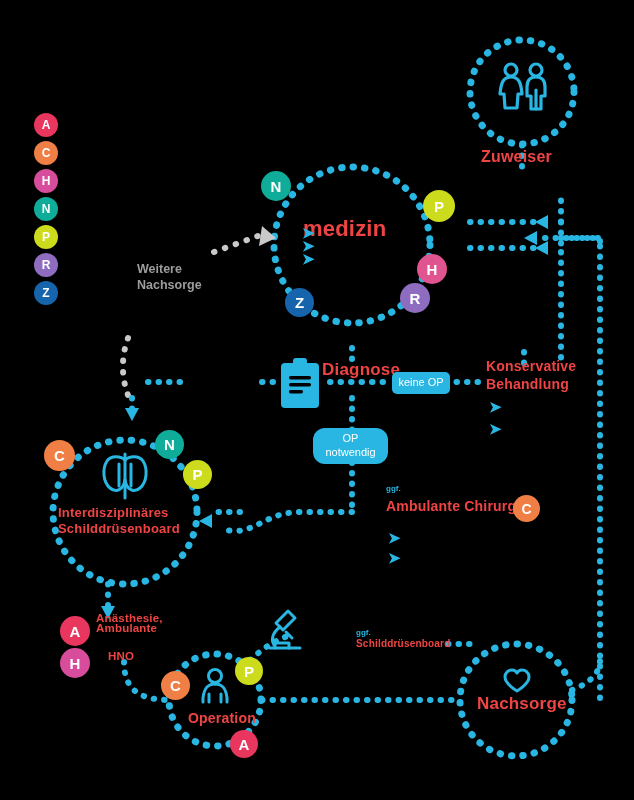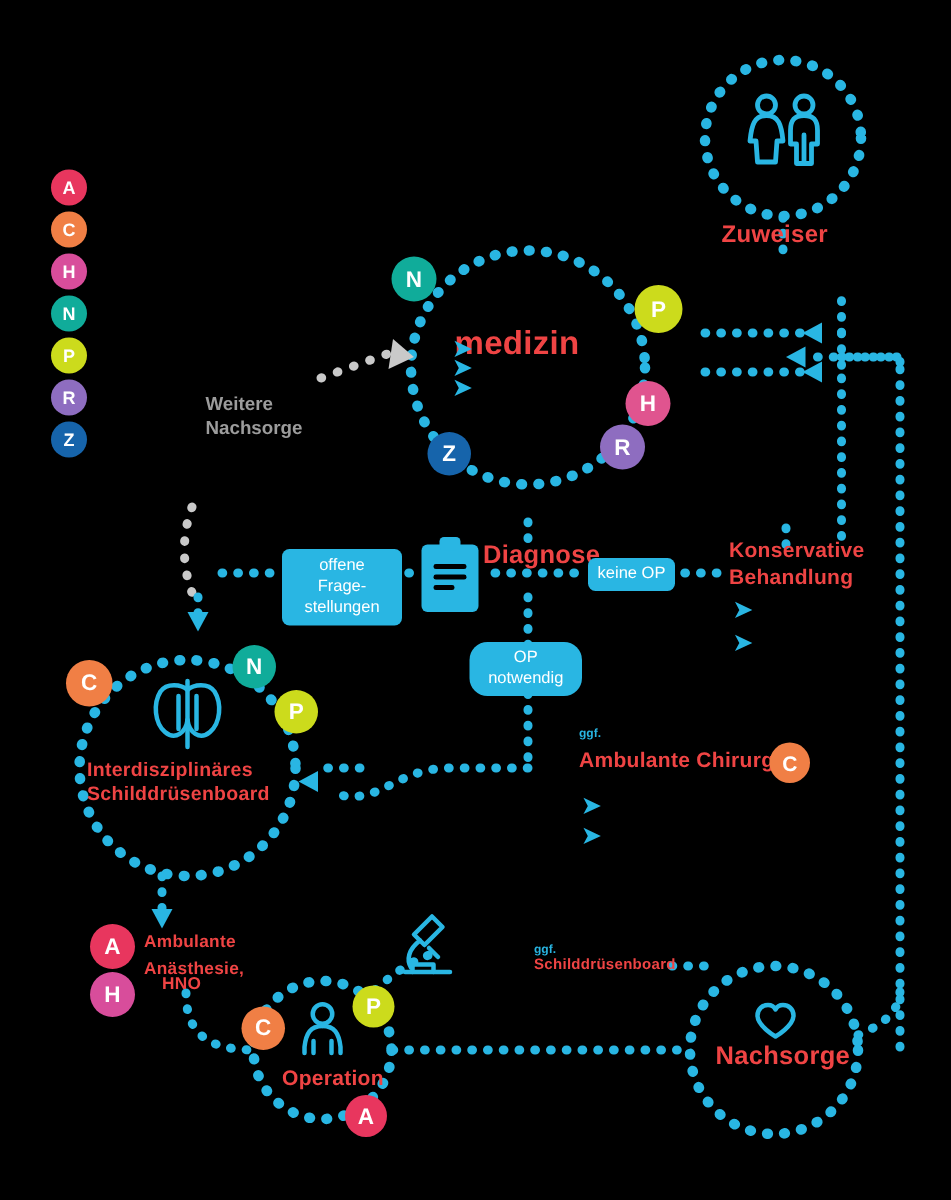--- a/index.html
+++ b/index.html
@@ -138,24 +138,20 @@
 
   <div class="badge" style="left: 261px; top: 171px; width: 30px; height: 30px; font-size: 15px; background: rgb(16, 172, 154);">N</div>
   <div class="badge" style="left: 423px; top: 190px; width: 32px; height: 32px; font-size: 15px; background: rgb(204, 219, 28);">P</div>
   <div class="badge" style="left: 417px; top: 254px; width: 30px; height: 30px; font-size: 15px; background: rgb(224, 84, 143);">H</div>
   <div class="badge" style="left: 400px; top: 283px; width: 30px; height: 30px; font-size: 15px; background: rgb(142, 109, 192);">R</div>
   <div class="badge" style="left: 285px; top: 288px; width: 29px; height: 29px; font-size: 15px; background: rgb(22, 100, 171);">Z</div>
 
   <div class="gray" style="left:137px;top:262px;">Weitere</div>
   <div class="gray" style="left:137px;top:278px;">Nachsorge</div>
 
-  <div class="pill" style="left:188px;top:366px;width:62px;">
-    <span>offene Frage-</span><br>
-    <span>stellungen</span>
-  </div>
 
   <div class="icon" style="left:278px;top:358px;">
     <svg width="44" height="52" viewBox="0 0 44 52">
       <g fill="#29b6e3">
         <rect x="3" y="5" width="38" height="45" rx="4"></rect>
       </g>
       <g fill="#000">
         <rect x="11" y="18" width="22" height="3.4" rx="1.6"></rect>
         <rect x="11" y="25" width="22" height="3.4" rx="1.6"></rect>
         <rect x="11" y="32" width="14" height="3.4" rx="1.6"></rect>
@@ -201,21 +197,21 @@
   <div class="nodeLabel" style="left:58px;top:505px;font-size:13px;">Interdisziplinäres</div>
   <div class="nodeLabel" style="left:58px;top:521px;font-size:13px;">Schilddrüsenboard</div>
 
   <div class="badge" style="left: 44px; top: 440px; width: 31px; height: 31px; font-size: 15px; background: rgb(240, 127, 69);">C</div>
   <div class="badge" style="left: 155px; top: 430px; width: 29px; height: 29px; font-size: 15px; background: rgb(16, 172, 154);">N</div>
   <div class="badge" style="left: 183px; top: 460px; width: 29px; height: 29px; font-size: 15px; background: rgb(204, 219, 28);">P</div>
 
   <div class="badge" style="left: 60px; top: 616px; width: 30px; height: 30px; font-size: 15px; background: rgb(232, 54, 94);">A</div>
   <div class="badge" style="left: 60px; top: 648px; width: 30px; height: 30px; font-size: 15px; background: rgb(216, 77, 155);">H</div>
   <div class="nodeLabel" style="left:96px;top:622px;font-size:11.5px;">Ambulante</div>
-  <div class="nodeLabel" style="left:96px;top:640px;font-size:11.5px;">Anästhesie,</div>
+  <div class="nodeLabel" style="left:96px;top:612px;font-size:11.5px;">Anästhesie,</div>
   <div class="nodeLabel" style="left:96px;top:650px;font-size:11.5px;margin-left:12px;">HNO</div>
 
   <div class="icon" style="left:196px;top:668px;">
     <svg width="38" height="38" viewBox="0 0 38 38">
       <g fill="none" stroke="#29b6e3" stroke-width="3" stroke-linecap="round" stroke-linejoin="round">
         <circle cx="19" cy="8" r="6.5"></circle>
         <path d="M19 16 C11 16 8 21 7 30 L7 34"></path>
         <path d="M19 16 C27 16 30 21 31 30 L31 34"></path>
         <path d="M13 26 L13 34"></path>
         <path d="M25 26 L25 34"></path>

